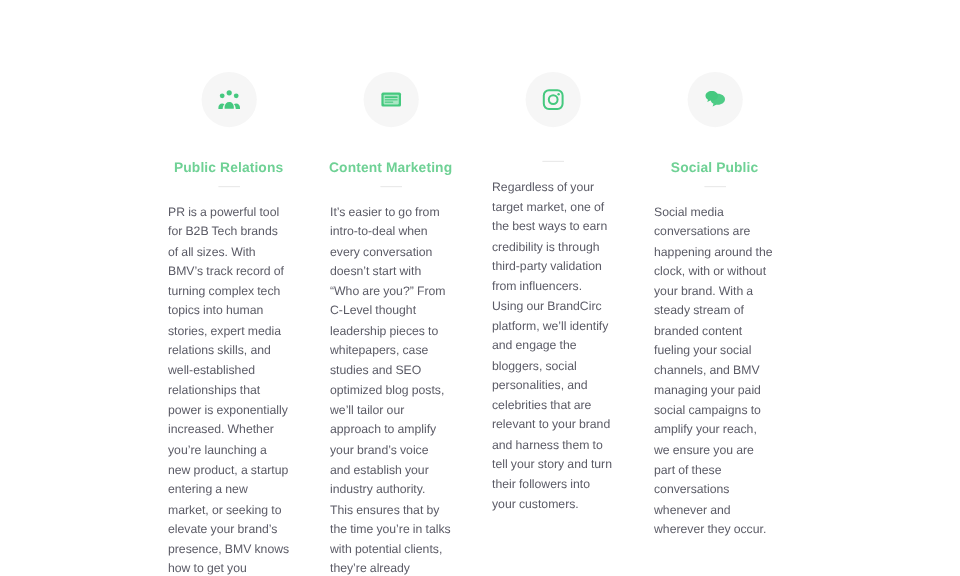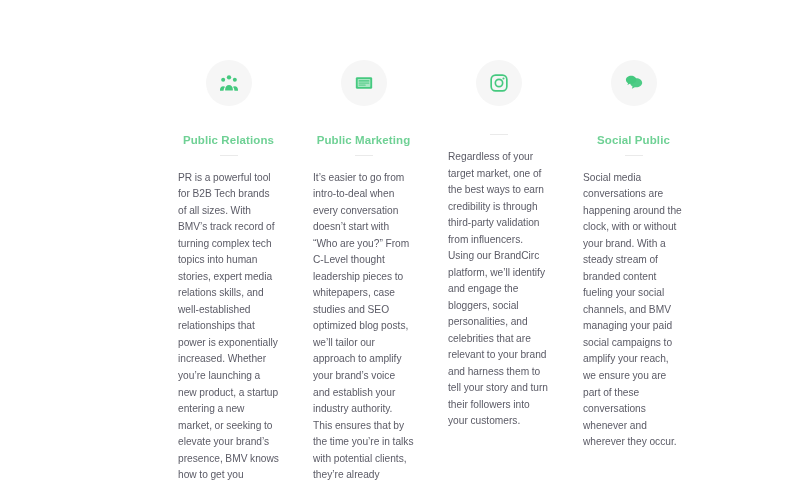--- a/index.html
+++ b/index.html
@@ -14,21 +14,20 @@
     overflow: hidden;
   }
 
   .services-section {
     position: absolute;
     left: 0;
     top: 0;
     width: 648px;
     height: 480px;
     background: #ffffff;
-    margin-left: 38px;
   }
 
   .services-grid {
     position: absolute;
     left: 140px;
     top: 60px;
     width: 540px;
     display: flex;
     flex-direction: row;
     justify-content: flex-start;
@@ -111,21 +110,21 @@
     <div class="service-card">
       <div class="icon-circle">
         <svg width="20" height="20" viewBox="0 0 24 24" aria-hidden="true">
           <rect x="2.2" y="5" width="19.6" height="14" rx="1.6" fill="#45c97f"></rect>
           <rect x="4.4" y="7.2" width="15.2" height="9.6" rx="0.8" fill="#ffffff" opacity="0.55"></rect>
           <rect x="5.6" y="8.6" width="12.8" height="1.7" rx="0.5" fill="#45c97f"></rect>
           <rect x="5.6" y="11.4" width="12.8" height="1.5" rx="0.5" fill="#45c97f" opacity="0.75"></rect>
           <rect x="5.6" y="13.9" width="8.4" height="1.5" rx="0.5" fill="#45c97f" opacity="0.75"></rect>
         </svg>
       </div>
-      <div class="card-title">Public Marketing</div>
+      <div class="card-title">Content Marketing</div>
       <div class="title-divider"></div>
       <p class="card-body">It’s easier to go from intro-to-deal when every conversation doesn’t start with “Who are you?” From C-Level thought leadership pieces to whitepapers, case studies and SEO optimized blog posts, we’ll tailor our approach to amplify your brand’s voice and establish your industry authority. This ensures that by the time you’re in talks with potential clients, they’re already familiar with and confident in your expertise.</p>
     </div>
 
     <div class="service-card">
       <div class="icon-circle">
         <svg width="20" height="20" viewBox="0 0 24 24" fill="none" stroke="#45c97f" stroke-width="2" aria-hidden="true">
           <rect x="2.6" y="2.6" width="18.8" height="18.8" rx="5.2"></rect>
           <circle cx="12" cy="12" r="4.4"></circle>
           <circle cx="17.4" cy="6.6" r="1.25" fill="#45c97f" stroke="none"></circle>

